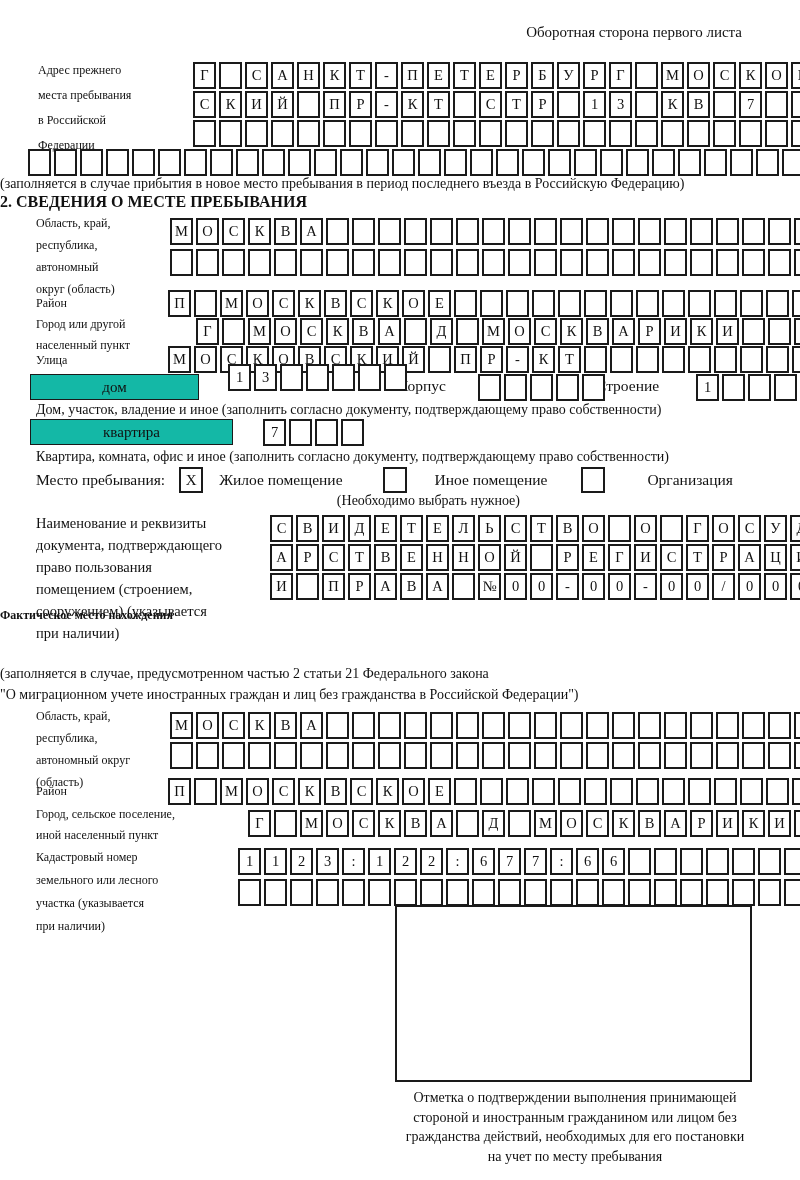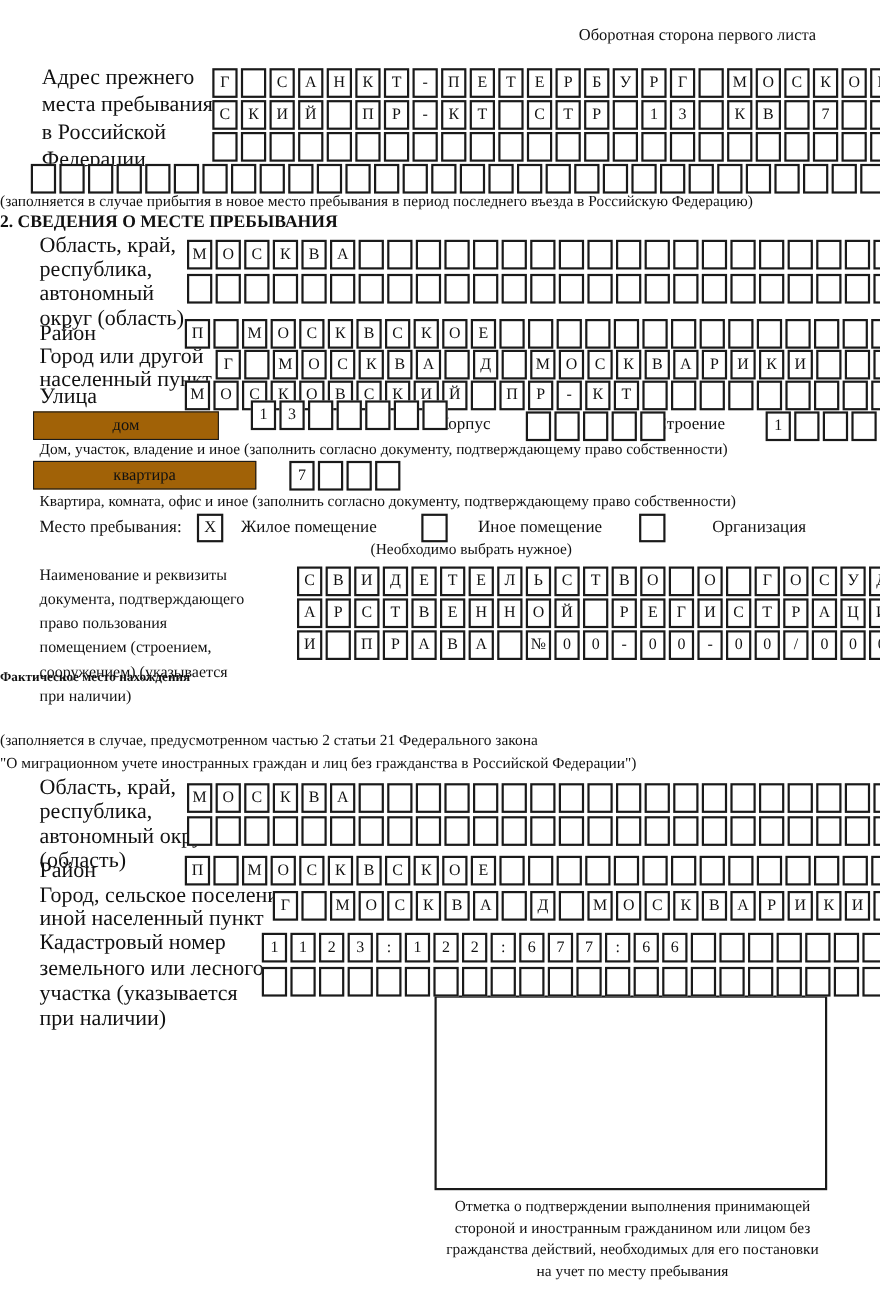--- a/index.html
+++ b/index.html
@@ -1,35 +1,35 @@
 <!DOCTYPE html>
 <html><head>
 <meta charset="utf-8">
 <style>
   html,body{margin:0;padding:0;background:#fff;}
   body{
     width:800px;height:1180px;position:relative;overflow:hidden;
     font-family:"Liberation Serif","DejaVu Serif",serif;color:#111;
   }
   .abs{position:absolute;}
-  .label{font-size:20px;line-height:24px;white-space:pre-line;}
+  .label{font-size:12px;line-height:24px;white-space:pre-line;}
   .caption{font-size:14px;white-space:pre-line;}
   .center{left:0;width:800px;text-align:left;}
   .bold{font-weight:bold;}
   .corner{position:absolute;top:24px;right:58px;font-size:15px;}
   .cellrow{position:absolute;white-space:nowrap;margin-left:20px;}
   .cell{
     display:inline-block;width:19px;height:23px;border:2px solid #1a1a1a;
     margin-right:3px;text-align:center;font-size:14.5px;line-height:23px;
     vertical-align:top;background:#fff;
   }
   .cell:last-child{margin-right:0;}
   .widebox{
     position:absolute;border:1.5px solid #1a1a1a;height:24px;
-    text-align:center;font-size:15px;line-height:24px;background:#a16207;
+    text-align:center;font-size:15px;line-height:24px;background:#14b8a6;
   }
   .fieldword{position:absolute;font-size:15.5px;}
   .stayrow{
     position:absolute;left:36px;top:467px;font-size:15.5px;
     display:flex;align-items:center;
   }
   .chk{
     display:inline-block;width:20px;height:22px;border:2px solid #1a1a1a;
     text-align:center;font-size:15px;line-height:22px;flex:0 0 auto;
   }

